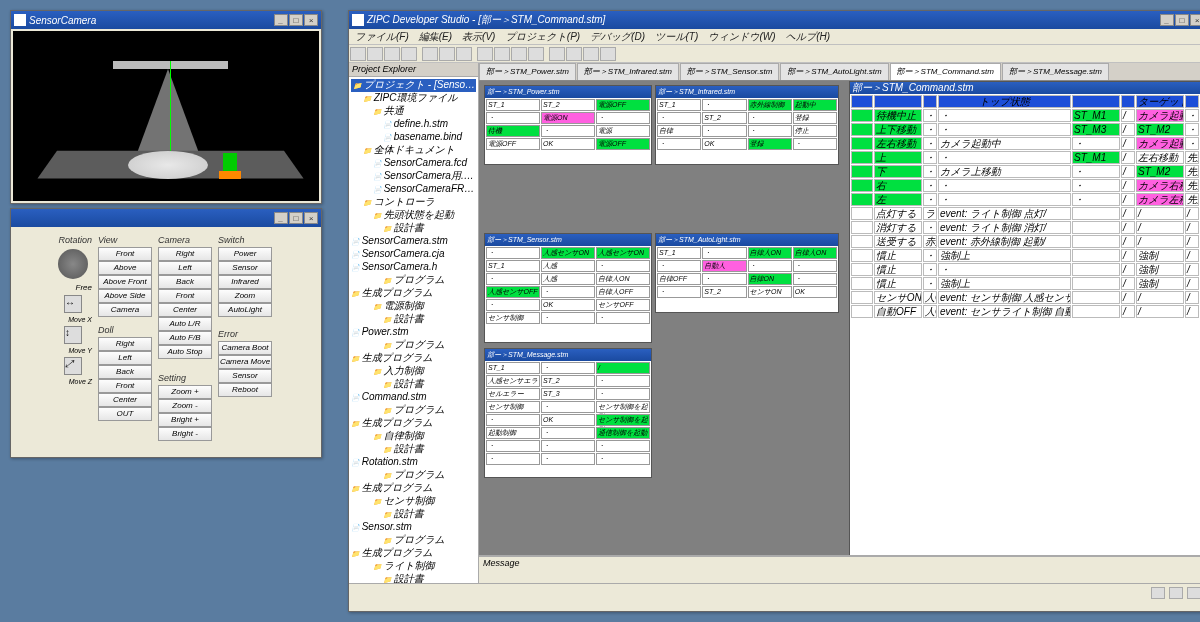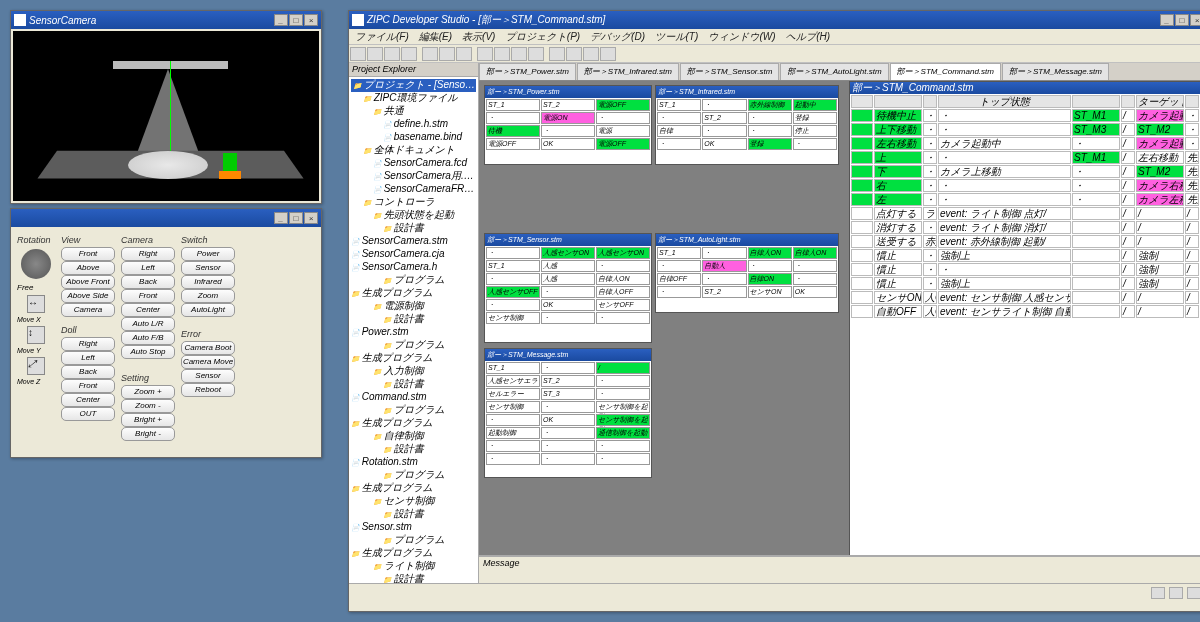--- a/index.html
+++ b/index.html
@@ -17,21 +17,21 @@
 .cone{position:absolute;left:120px;top:38px;width:0;height:0;border-left:35px solid transparent;border-right:35px solid transparent;border-bottom:95px solid rgba(255,255,255,.45);}
 .cone-base{position:absolute;left:115px;top:120px;width:80px;height:28px;background:radial-gradient(#e8e8e8,#c8c8c8);border-radius:50%;}
 .axis{position:absolute;left:157px;top:30px;width:1px;height:115px;background:#0f0;}
 .actor{position:absolute;left:210px;top:122px;width:14px;height:22px;background:#0c0;}
 .actor-base{position:absolute;left:206px;top:140px;width:22px;height:8px;background:#f80;}
 
 #ctrl{left:10px;top:208px;width:312px;height:250px;}
 #ctrl .body{padding:6px;display:flex;gap:6px;}
 .col{display:flex;flex-direction:column;gap:2px;}
 .grp-label{font-size:9px;color:#333;margin-top:2px;}
-.btn{background:linear-gradient(#fdfdfd,#e6e6e6);border:1px solid #999;border-radius:5px;height:14px;min-width:54px;font-size:8px;text-align:center;line-height:12px;cursor:pointer;}
+.btn{background:linear-gradient(#fdfdfd,#e6e6e6);border:1px solid #999;border-radius:0;height:14px;min-width:54px;font-size:8px;text-align:center;line-height:12px;cursor:pointer;}
 .rot-ico{width:30px;height:30px;background:radial-gradient(#888,#555);border-radius:50%;margin:2px auto;}
 .arr{width:18px;height:18px;border:1px solid #888;background:#ddd;margin:1px auto;}
 
 #ide{left:348px;top:10px;width:860px;height:602px;}
 .menubar{height:16px;background:#ece9d8;display:flex;gap:10px;padding:0 6px;align-items:center;font-size:9px;color:#222;border-bottom:1px solid #c0c0c0;}
 .toolbar{height:18px;background:#ece9d8;display:flex;gap:1px;padding:1px;border-bottom:1px solid #c0c0c0;align-items:center;}
 .tico{width:16px;height:14px;background:#ddd;border:1px solid #aaa;}
 .tsep{width:3px;}
 .tselect{height:14px;width:56px;background:#fff;border:1px solid #888;font-size:8px;padding:0 2px;}
 .ide-body{display:flex;height:520px;}
@@ -52,21 +52,21 @@
 .docbody{background:#fff;padding:1px;}
 .flowcell{border:1px solid #999;height:12px;font-size:7px;background:#fff;padding:0 1px;display:inline-block;line-height:10px;}
 .fg{background:#00e040;}
 .fm{background:#ff60e0;}
 .flowtable{display:grid;gap:1px;}
 
 #cmdwin{position:absolute;left:370px;top:18px;width:352px;height:480px;}
 #cmdwin .docbody{height:466px;overflow:hidden;}
 .cmdgrid{display:grid;grid-template-columns:22px 48px 14px 1fr 48px 14px 48px 14px;gap:1px;font-size:7px;}
 .cmdgrid div{border:1px solid #bbb;height:13px;padding:0 1px;line-height:11px;overflow:hidden;white-space:nowrap;}
-.cmdgrid .gh{background:#e5e5e5;text-align:center;}
+.cmdgrid .gh{background:#1d4ed8;text-align:center;}
 .cmdgrid .sidecol{background:#00e040;}
 .msgpane{position:absolute;left:0;bottom:0;width:100%;height:28px;background:#ece9d8;border-top:2px solid #aaa;}
 .msgpane .hdr{font-size:9px;padding:1px 4px;}
 .statusbar{height:18px;background:#ece9d8;border-top:1px solid #aaa;display:flex;align-items:center;justify-content:flex-end;padding:0 6px;gap:4px;}
 .statusbar .sico{width:14px;height:12px;background:#ddd;border:1px solid #aaa;}
 </style>
 </head>
 <body>
 
 <div id="vp" class="win">
@@ -91,21 +91,21 @@
 
 <div id="ctrl" class="win">
   <div class="titlebar">
     <span></span>
     <span class="spacer"></span>
     <span class="wbtn">_</span>
     <span class="wbtn">□</span>
     <span class="wbtn">×</span>
   </div>
   <div class="body">
-    <div class="col" style="width:38px;align-items:flex-start;">
+    <div class="col" style="width:38px;align-items:flex-end;margin-left:37px;">
       <div class="grp-label">Rotation</div>
       <div class="rot-ico"></div>
       <div style="font-size:8px">Free</div>
       <div class="arr">↔</div>
       <div style="font-size:7px">Move X</div>
       <div class="arr">↕</div>
       <div style="font-size:7px">Move Y</div>
       <div class="arr">⤢</div>
       <div style="font-size:7px">Move Z</div>
     </div>

